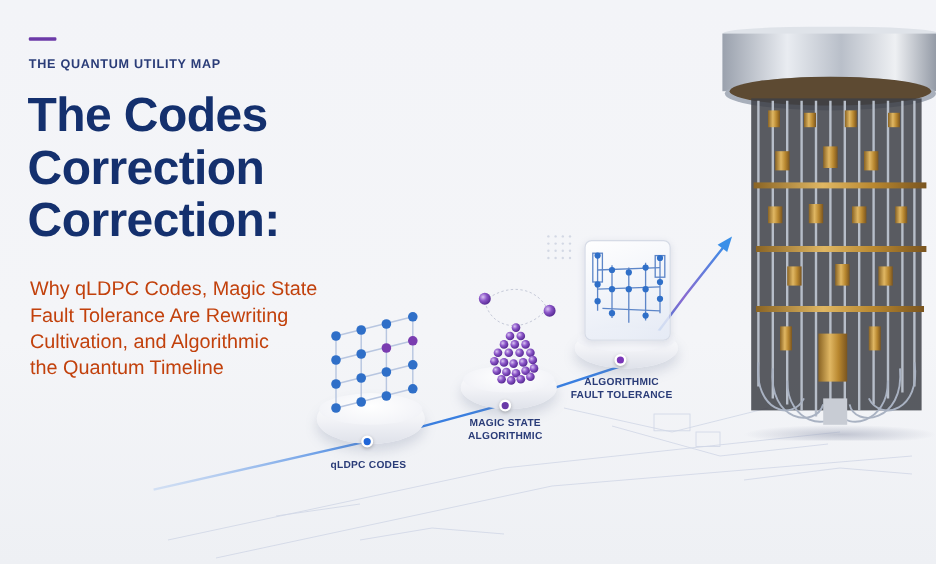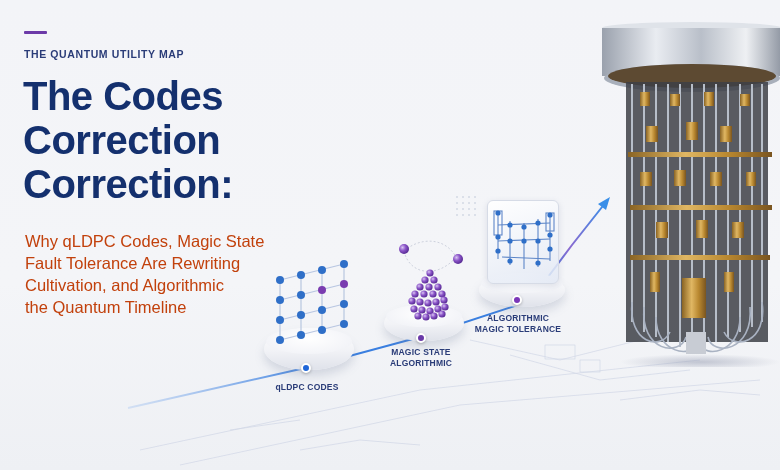--- a/index.html
+++ b/index.html
@@ -244,21 +244,21 @@
           <circle cx="62" cy="34" r="2.6"></circle>
           <circle cx="62" cy="48" r="2.6"></circle>
         <circle cx="22" cy="60" r="2.6"></circle>
           <circle cx="50" cy="62" r="2.6"></circle>
       </g>
     </svg>
   </div>
   <div class="node" style="left:39px;top:110px;background:#7a36b8;"></div>
   <div class="stage-label" style="left:-5px;top:128px;width:100px;">
     <span style="display:block">ALGORITHMIC</span>
-    <span style="display:block">MAGIC TOLERANCE</span>
+    <span style="display:block">FAULT TOLERANCE</span>
   </div>
 </div>
 
 <div class="fridge">
   <svg width="182" height="345" viewBox="0 0 182 345">
     <defs>
       <linearGradient id="metal" x1="0" y1="0" x2="1" y2="0">
         <stop offset="0" stop-color="#9aa1ad"></stop>
           <stop offset="0.3" stop-color="#e9ecf1"></stop>
         <stop offset="0.55" stop-color="#b9bfc9"></stop>

